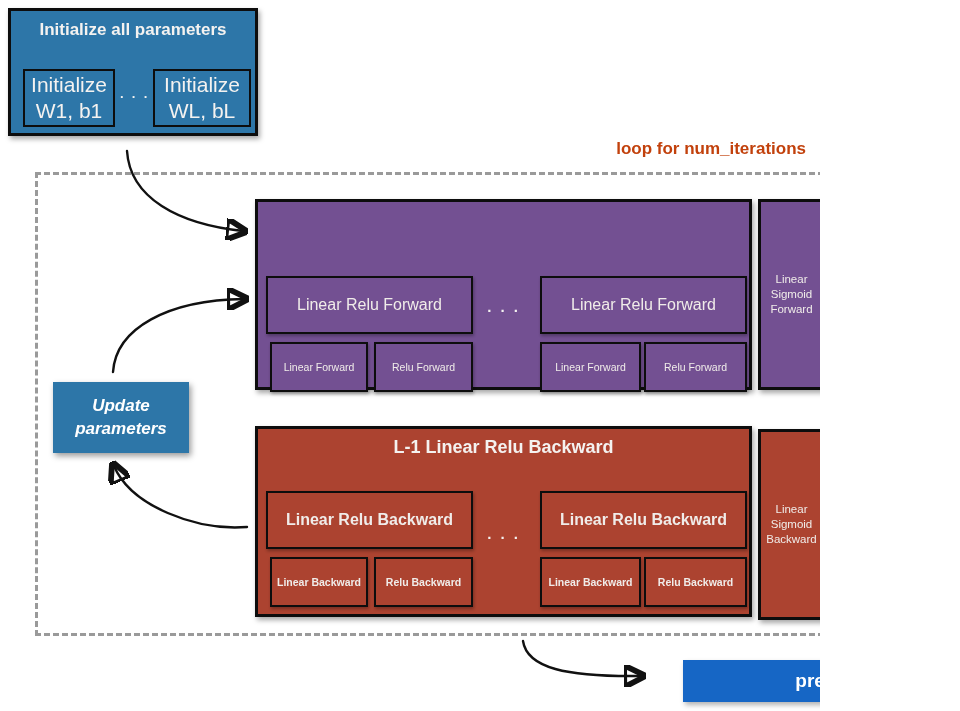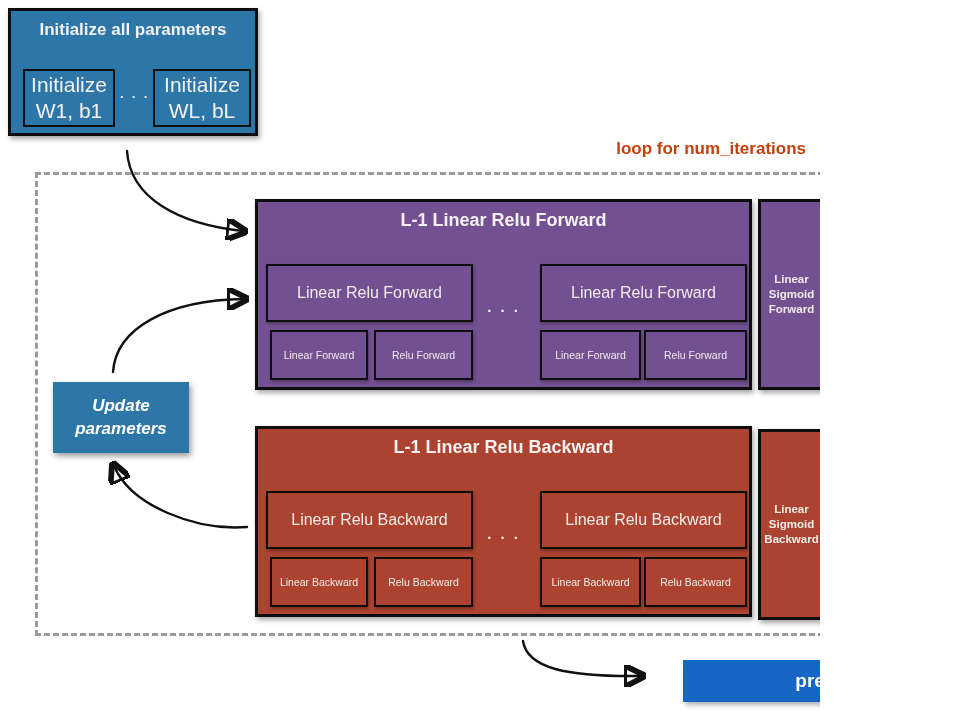--- a/index.html
+++ b/index.html
@@ -63,41 +63,41 @@
   .stage-backward{left:255px;top:426px;width:497px;height:191px;background:var(--brick_red);}
   .stage-title{
     position:absolute;top:8px;left:0;width:100%;
     text-align:center;font-weight:bold;font-size:18px;color:#f4f2f0;
   }
   .block{
     position:absolute;border:2px solid var(--ink);
     display:flex;align-items:center;justify-content:center;
     color:#f0ece9;box-shadow:1px 2px 3px rgba(0,0,0,.3);
   }
-  .stage-forward .block{background:var(--purple);}
-  .stage-backward .block{background:var(--brick_red);}
+  .stage-forward .block{background:var(--purple);margin-top:12px;}
+  .stage-backward .block{background:var(--brick_red);font-weight:bold;}
   .block-lg{top:62px;height:58px;width:207px;font-size:16px;}
   .block-lg.b1{left:8px;}
   .block-lg.b2{left:282px;}
   .block-sm{top:128px;height:50px;font-size:10.5px;}
   .sm-1a{left:12px;width:98px;}
   .sm-1b{left:116px;width:99px;}
   .sm-2a{left:282px;width:101px;}
   .sm-2b{left:386px;width:103px;}
   .stage-dots{
     position:absolute;left:224px;top:100px;width:44px;
     text-align:center;color:#f4f2f0;font-weight:bold;font-size:15px;letter-spacing:2px;
   }
 
   
   .tall{
     width:67px;height:191px;left:758px;
     border:3px solid var(--ink);
     display:flex;align-items:center;justify-content:center;
-    text-align:center;font-weight:bold;font-size:11.5px;line-height:1.3;
+    text-align:center;font-weight:normal;font-size:11.5px;line-height:1.3;
     color:#f0ece9;box-shadow:2px 3px 5px rgba(0,0,0,.35);
   }
   .tall-forward{top:199px;background:var(--purple);}
   .tall-backward{top:429px;background:var(--brick_red);}
 
   
   .loss{
     left:863px;top:387px;width:60px;height:59px;
     background:var(--green);
     border:1px solid rgba(0,0,0,.3);
@@ -140,21 +140,20 @@
 W1, b1</div>
     <div class="init-dots">· · ·</div>
     <div class="init-sub init-sub2 pre">Initialize
 WL, bL</div>
   </div>
 
   <div class="abs loop-label">loop for num_iterations</div>
   <div class="abs loop-rect"></div>
 
   <div class="abs stage stage-forward">
-    <div class="stage-title">L-1 Linear Relu Forward</div>
     <div class="block block-lg b1">Linear Relu Forward</div>
     <div class="stage-dots">· · ·</div>
     <div class="block block-lg b2">Linear Relu Forward</div>
     <div class="block block-sm sm-1a">Linear Forward</div>
     <div class="block block-sm sm-1b">Relu Forward</div>
     <div class="block block-sm sm-2a">Linear Forward</div>
     <div class="block block-sm sm-2b">Relu Forward</div>
   </div>
 
   <div class="abs tall tall-forward pre">Linear

